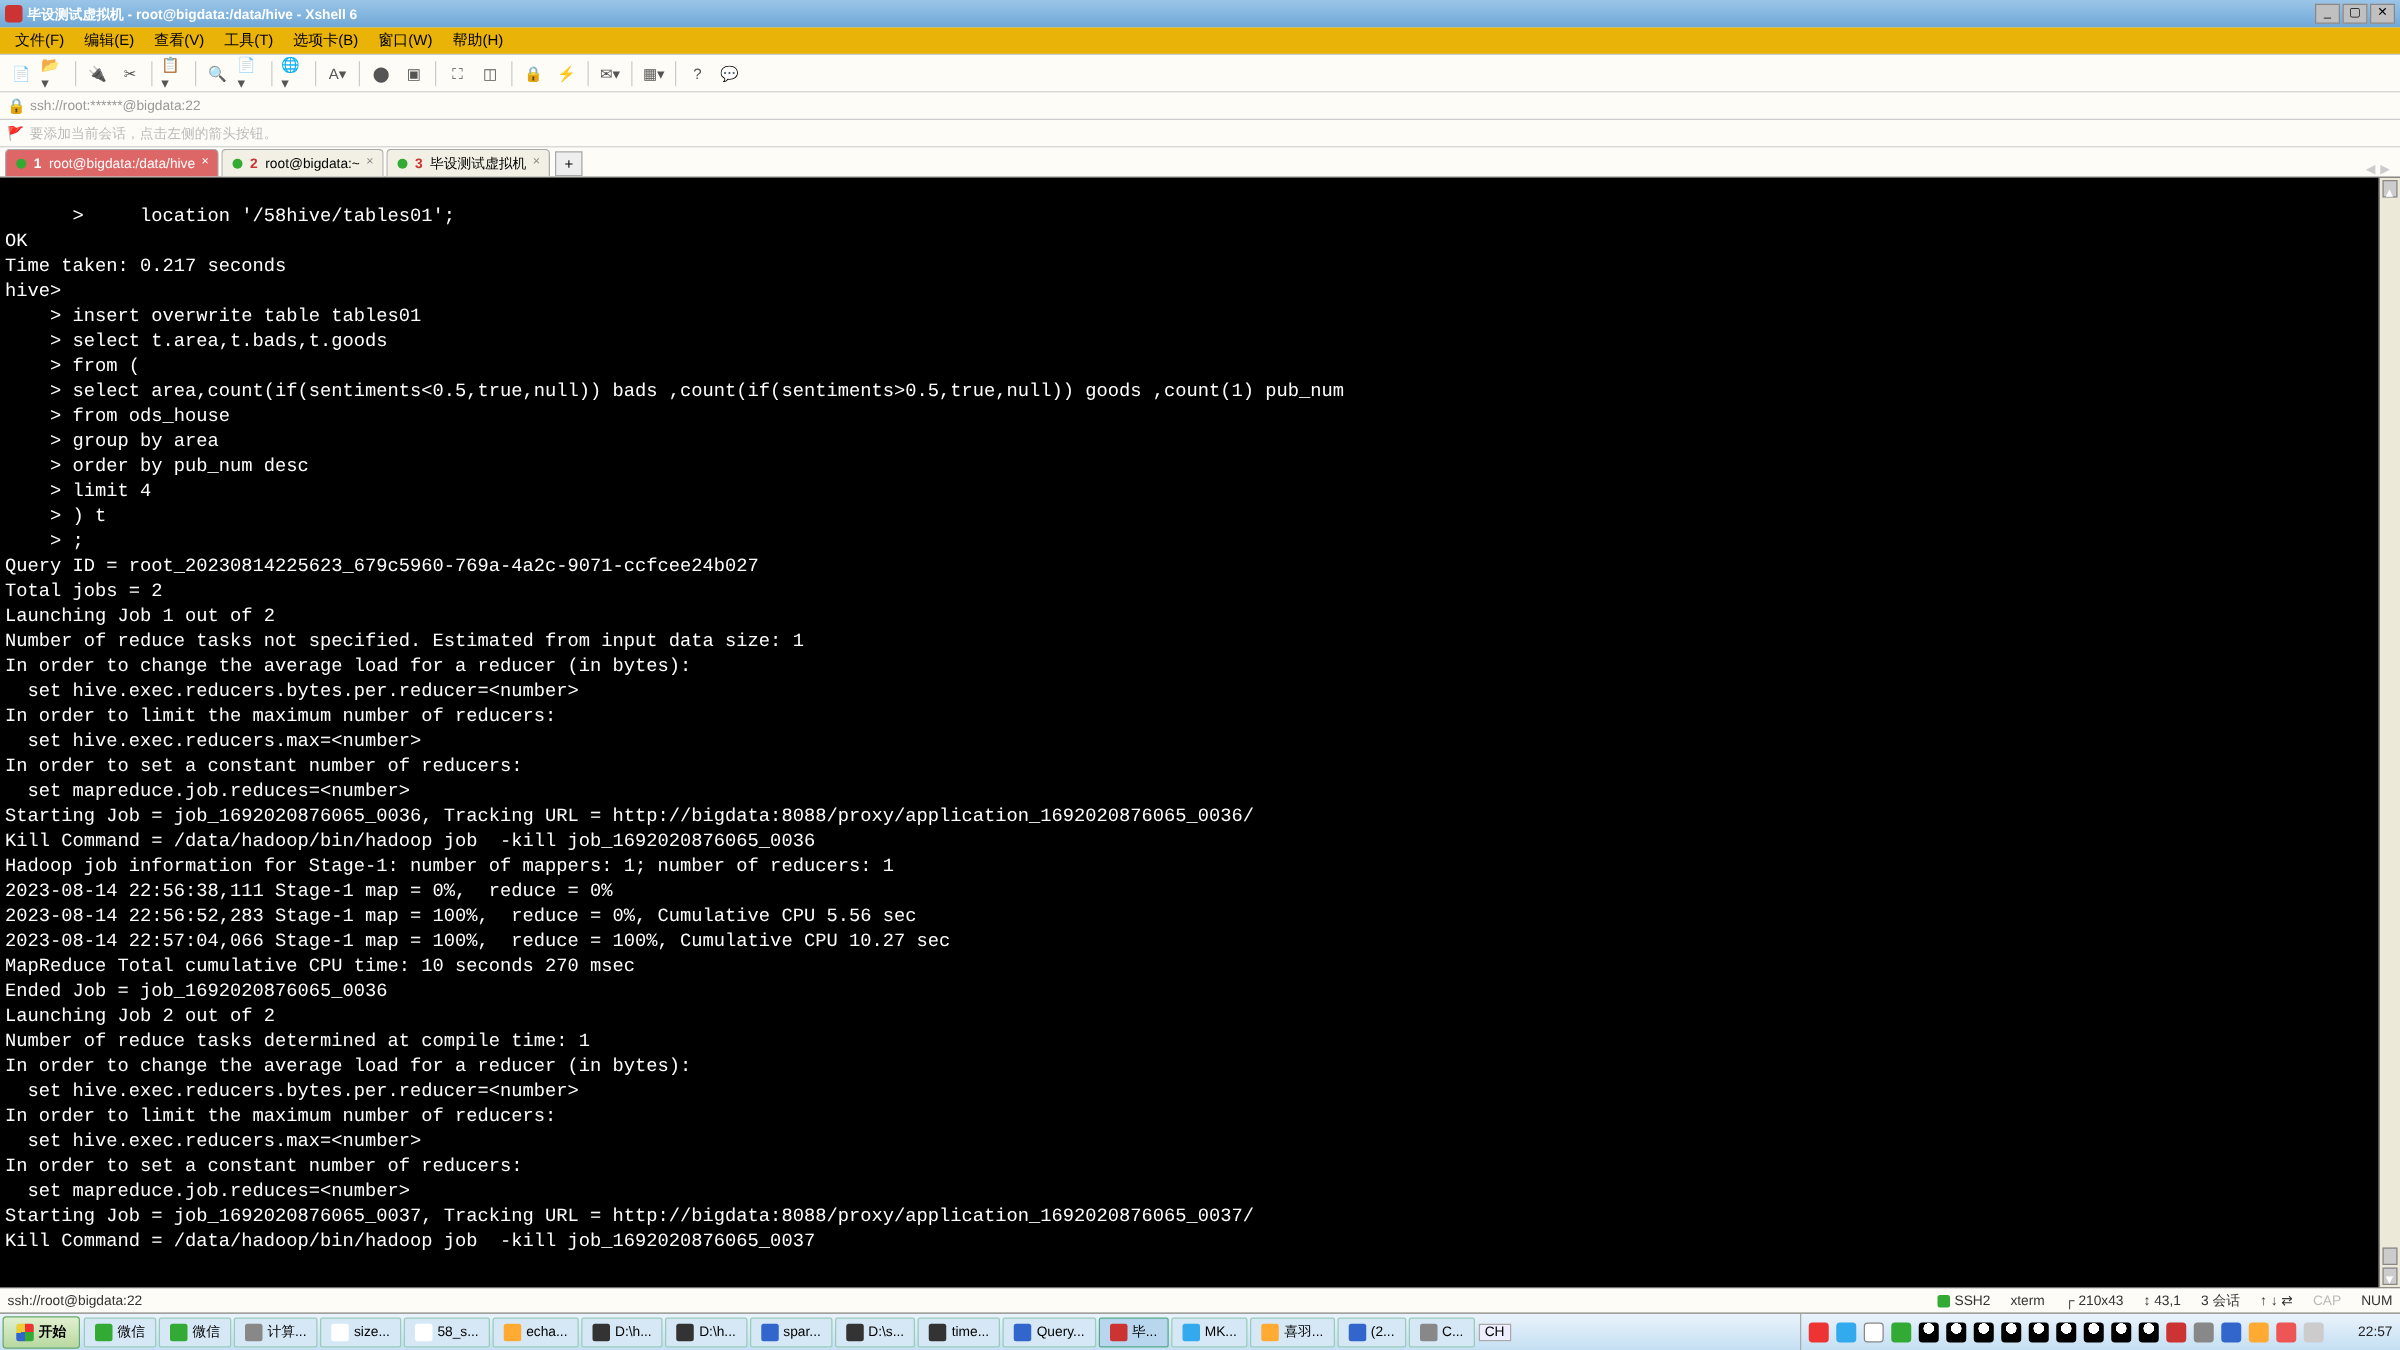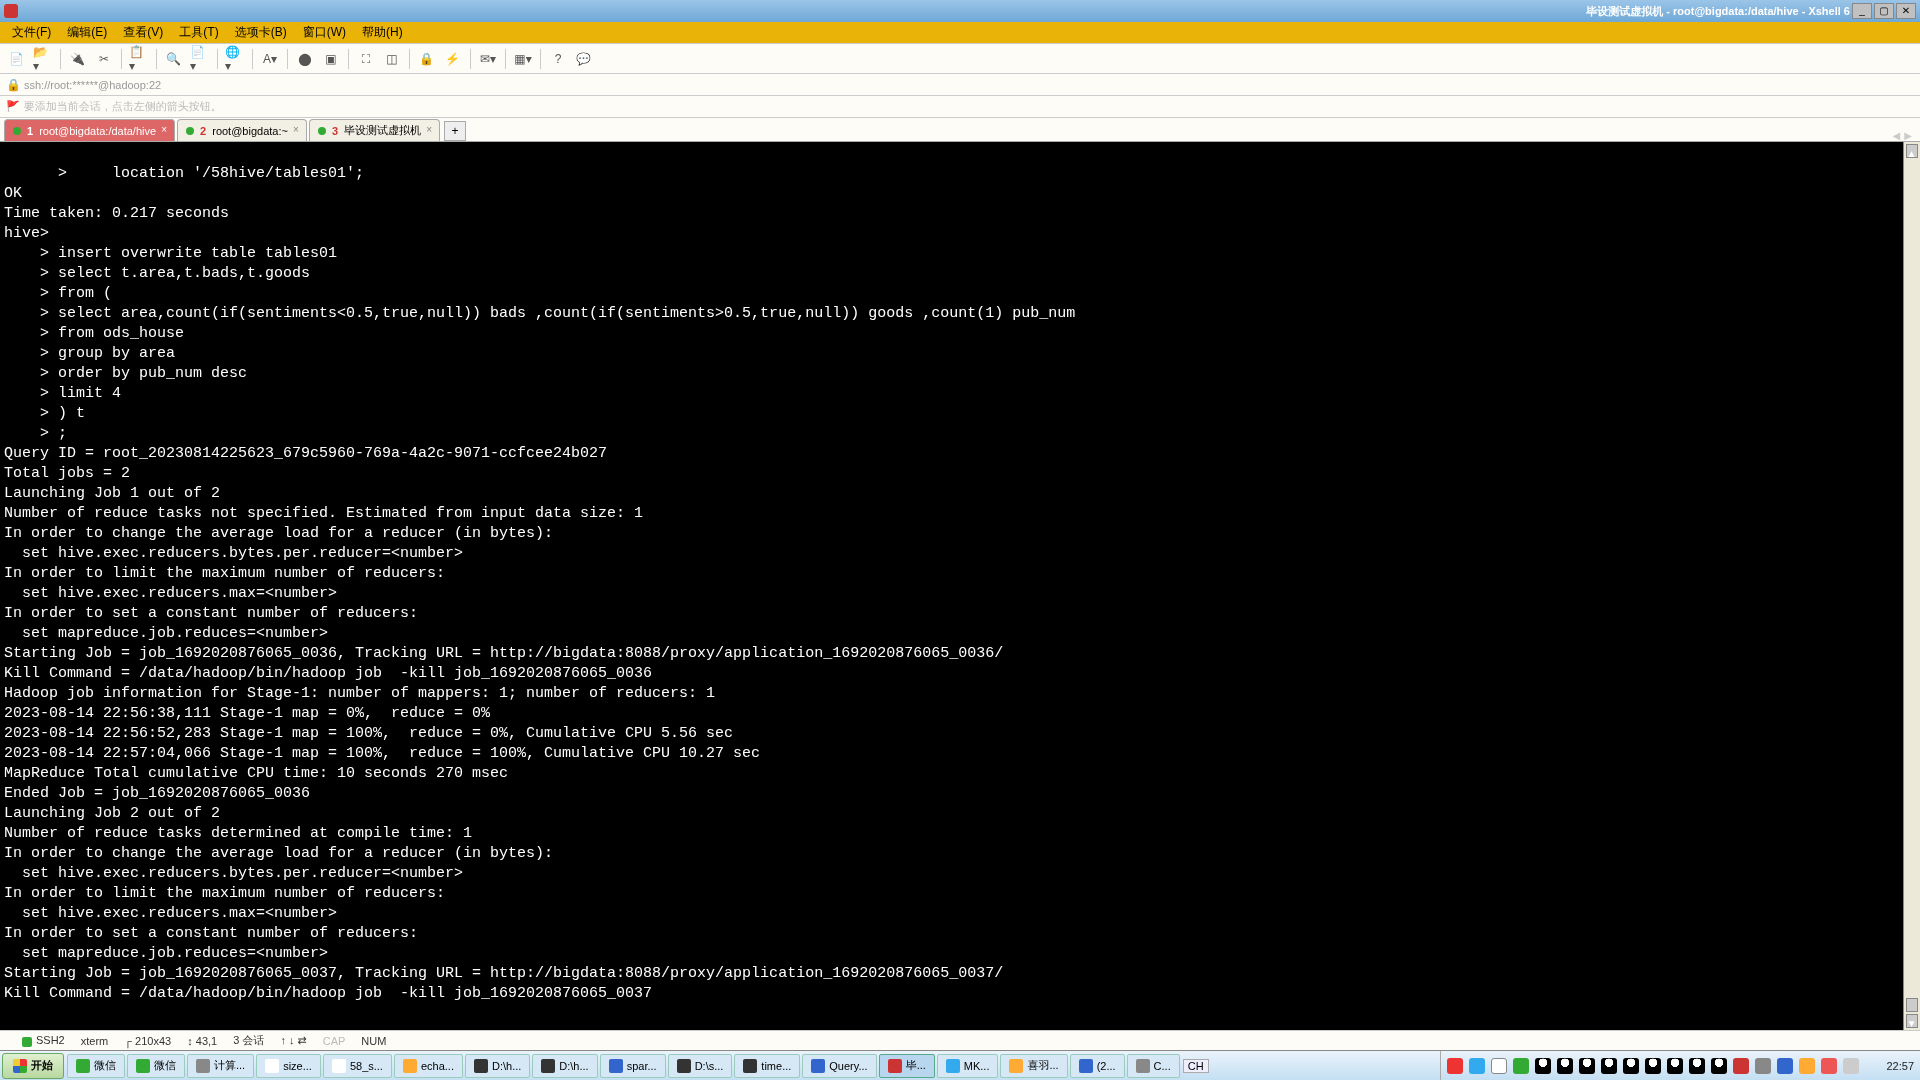--- a/index.html
+++ b/index.html
@@ -16,21 +16,21 @@
 .titlebar {
   height: 22px;
   background: linear-gradient(to bottom, #9bc5e8, #6fa8d6);
   display: flex;
   align-items: center;
   padding: 0 4px;
   color: #fff;
   font-size: 11px;
 }
 .titlebar .icon { width: 14px; height: 14px; background: #c33; border-radius: 3px; margin-right: 4px; }
-.titlebar .title { flex: 1; font-weight: bold; text-align: right; }
+.titlebar .title { flex: 1; font-weight: bold; }
 .titlebar .winbtn {
   width: 20px; height: 16px;
   background: #c0c0c0;
   margin-left: 2px;
   text-align: center;
   line-height: 14px;
   font-size: 10px;
   color: #000;
   border: 1px solid #888;
 }
@@ -273,21 +273,21 @@
   <div class="tbtn">✉▾</div>
   <div class="sep"></div>
   <div class="tbtn">▦▾</div>
   <div class="sep"></div>
   <div class="tbtn">?</div>
   <div class="tbtn">💬</div>
 </div>
 
 <div class="addrbar">
   <span class="lock">🔒</span>
-  <span class="addr">ssh://root:******@hadoop:22</span>
+  <span class="addr">ssh://root:******@bigdata:22</span>
 </div>
 
 <div class="hintbar">
   <span>🚩</span>
   <span>要添加当前会话，点击左侧的箭头按钮。</span>
 </div>
 
 <div class="tabbar">
   <div class="tab active">
     <span class="dot"></span>
@@ -357,20 +357,21 @@
   set mapreduce.job.reduces=&lt;number&gt;
 Starting Job = job_1692020876065_0037, Tracking URL = http://bigdata:8088/proxy/application_1692020876065_0037/
 Kill Command = /data/hadoop/bin/hadoop job  -kill job_1692020876065_0037
 </span>
   <div class="scrollthumb">▴</div>
   <div class="scrollthumb b"></div>
   <div class="scrollthumb c">▾</div>
 </div>
 
 <div class="statusbar">
+  <div class="left">ssh://root@bigdata:22</div>
   <div class="seg"><span class="lamp"></span><span>SSH2</span></div>
   <div class="seg">xterm</div>
   <div class="seg">┌ <span>210x43</span></div>
   <div class="seg">↕ <span>43,1</span></div>
   <div class="seg">3 会话</div>
   <div class="seg">↑ ↓ ⇄</div>
   <div class="seg" style="color:#bbb">CAP</div>
   <div class="seg">NUM</div>
 </div>
 

